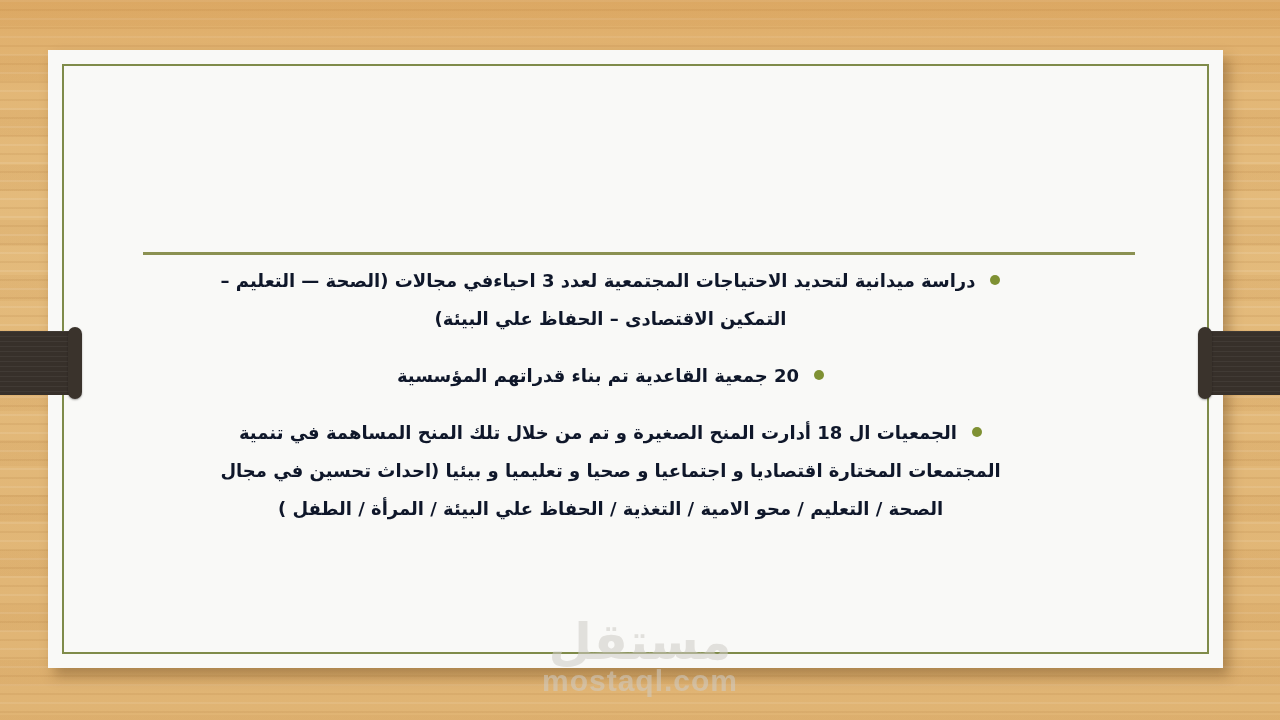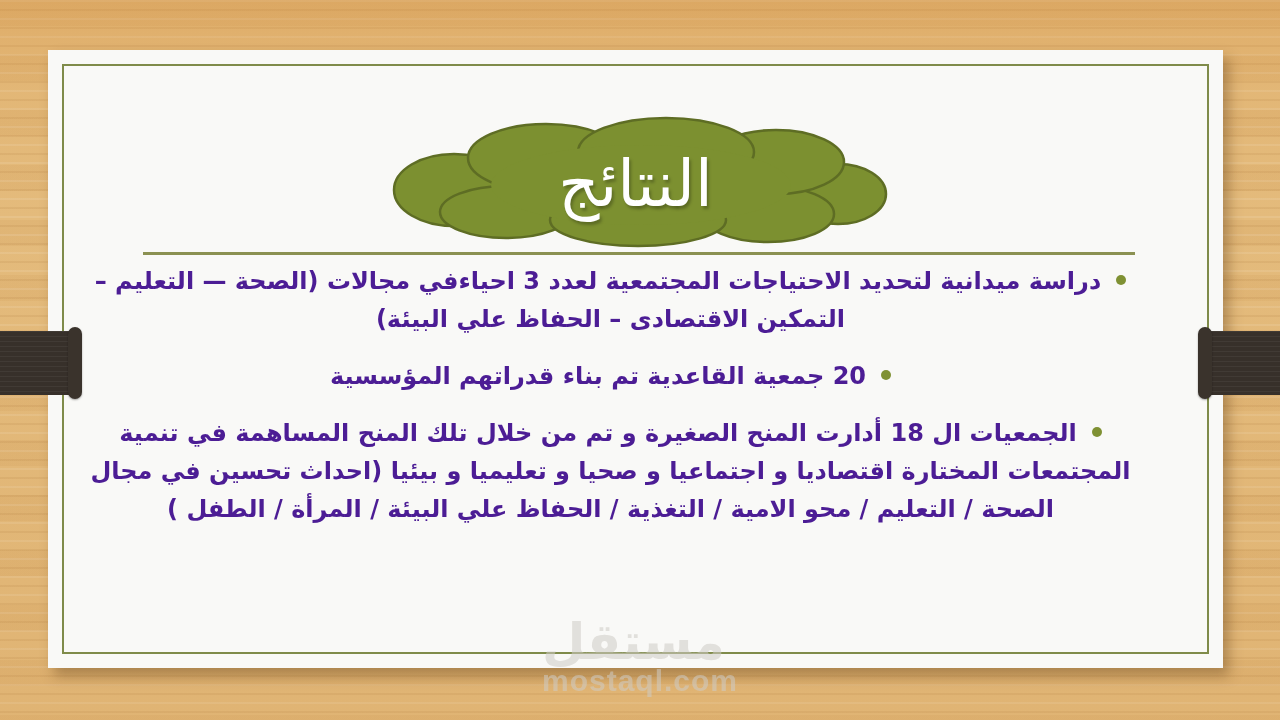--- a/index.html
+++ b/index.html
@@ -33,21 +33,21 @@
     text-shadow:2px 3px 3px rgba(0,0,0,0.25);
     padding-top:6px;box-sizing:border-box;
   }
   .separator{
     position:absolute;top:202px;left:95px;width:992px;height:3px;
     background:#8b9152;
   }
   .content{
     position:absolute;top:212px;left:25px;width:1075px;
     direction:rtl;text-align:center;
-    color:#4c1d95;font-weight:bold;font-size:24px;line-height:38px;
+    color:#0f172a;font-weight:bold;font-size:18px;line-height:38px;
   }
   .bullet{margin:0 0 19px 0;}
   .dot{
     display:inline-block;width:10px;height:10px;border-radius:50%;
     background:#7f9133;margin-inline-end:15px;vertical-align:middle;
     transform:translateY(-2px);
   }
   .btext{white-space:pre-line;}
   .side-bar{
     position:absolute;top:331px;width:78px;height:64px;
@@ -59,49 +59,33 @@
     position:absolute;top:-4px;bottom:-4px;width:14px;
     background:#3a332c;border-radius:7px;
     box-shadow:0 1px 2px rgba(0,0,0,0.35);
   }
   .side-bar.left{left:0;}
   .side-bar.left .cap{right:-4px;}
   .side-bar.right{right:0;}
   .side-bar.right .cap{left:-4px;}
   .wm{
     position:absolute;left:50%;top:616px;transform:translateX(-50%);
-    z-index:10;text-align:left;color:#cfccc6;opacity:0.55;
+    z-index:10;text-align:center;color:#cfccc6;opacity:0.55;
     pointer-events:none;
   }
   .wm-logo{font-size:50px;font-weight:bold;line-height:52px;direction:rtl;}
   .wm-site{font-size:30px;font-weight:bold;letter-spacing:1px;margin-top:-4px;
     font-family:Liberation Sans, sans-serif;}
 </style>
 </head>
 <body>
 
 <div class="card">
   <div class="card-frame"></div>
 
-  <div class="cloud-wrap">
-    <svg width="520" height="142" viewBox="0 0 520 142" aria-hidden="true">
-      <g fill="#7c9030" stroke="#5e6d24" stroke-width="2.5">
-        <ellipse cx="78" cy="80" rx="60" ry="36"></ellipse>
-        <ellipse cx="130" cy="102" rx="66" ry="26"></ellipse>
-        <ellipse cx="462" cy="84" rx="48" ry="30"></ellipse>
-        <ellipse cx="392" cy="104" rx="66" ry="28"></ellipse>
-        <ellipse cx="170" cy="48" rx="78" ry="34"></ellipse>
-        <ellipse cx="400" cy="52" rx="68" ry="32"></ellipse>
-        <ellipse cx="262" cy="110" rx="88" ry="26"></ellipse>
-        <ellipse cx="290" cy="42" rx="88" ry="34"></ellipse>
-        <ellipse cx="265" cy="75" rx="150" ry="40" stroke="none"></ellipse>
-      </g>
-    </svg>
-    <div class="cloud-title">النتائج</div>
-  </div>
 
   <div class="separator"></div>
 
   <div class="content">
     <div class="bullet">
       <span class="dot"></span><span class="btext">دراسة ميدانية لتحديد الاحتياجات المجتمعية لعدد 3 احياءفي مجالات  (الصحة — التعليم –
 التمكين الاقتصادى – الحفاظ علي البيئة)</span>
     </div>
     <div class="bullet">
       <span class="dot"></span><span class="btext">20 جمعية القاعدية تم بناء قدراتهم المؤسسية</span>

